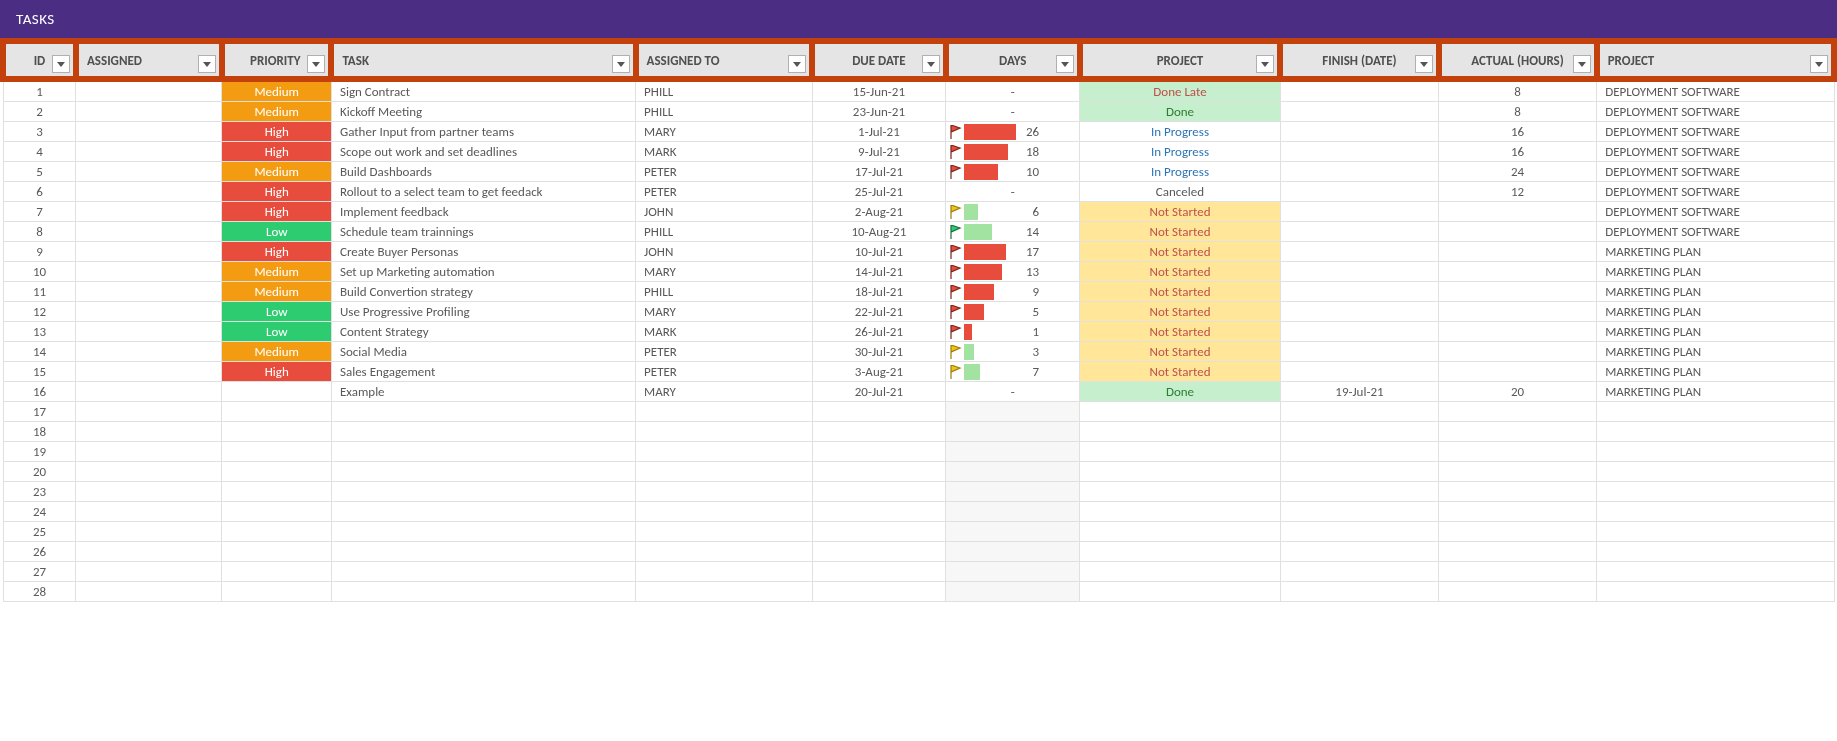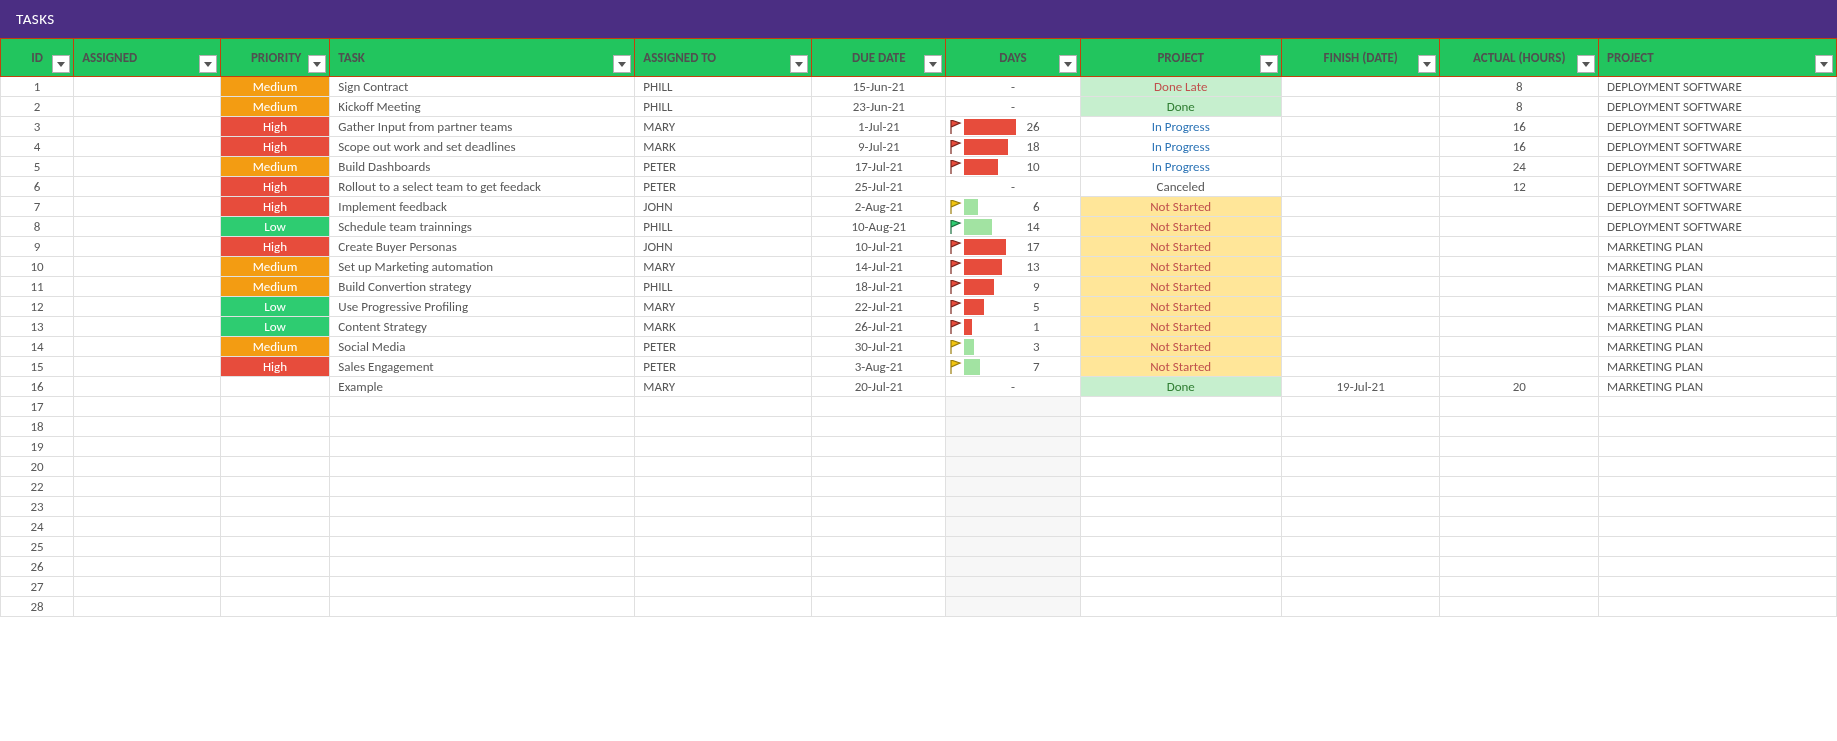--- a/index.html
+++ b/index.html
@@ -10,27 +10,27 @@
     color: #fff;
     padding: 10px 16px;
     font-size: 15px;
     letter-spacing: 0.5px;
   }
   
   .table-wrap { overflow-x: auto; }
   table { border-collapse: collapse; width: 100%; table-layout: fixed; }
   
   thead th {
-    background: #22c55e;
+    background: #e5e5e5;
     color: #505050;
     font-weight: bold;
     font-size: 13px;
     text-align: left;
     padding: 6px 8px;
-    border: 1px solid #c2410c;
+    border: 6px solid #c2410c;
     position: relative;
     height: 38px;
     vertical-align: middle;
   }
   thead th.center { text-align: center; }
   thead th.right { text-align: right; padding-right: 28px; }
   
   .filter-btn {
     position: absolute;
     right: 3px;
@@ -463,33 +463,20 @@
           <td></td>
           <td></td>
           <td></td>
           <td class="days-cell"></td>
           <td></td>
           <td></td>
           <td></td>
           <td></td>
         </tr>
         <tr class="empty">
-          <td class="center">22</td>
-          <td></td>
-          <td></td>
-          <td></td>
-          <td></td>
-          <td></td>
-          <td class="days-cell"></td>
-          <td></td>
-          <td></td>
-          <td></td>
-          <td></td>
-        </tr>
-        <tr class="empty">
           <td class="center">23</td>
           <td></td>
           <td></td>
           <td></td>
           <td></td>
           <td></td>
           <td class="days-cell"></td>
           <td></td>
           <td></td>
           <td></td>

